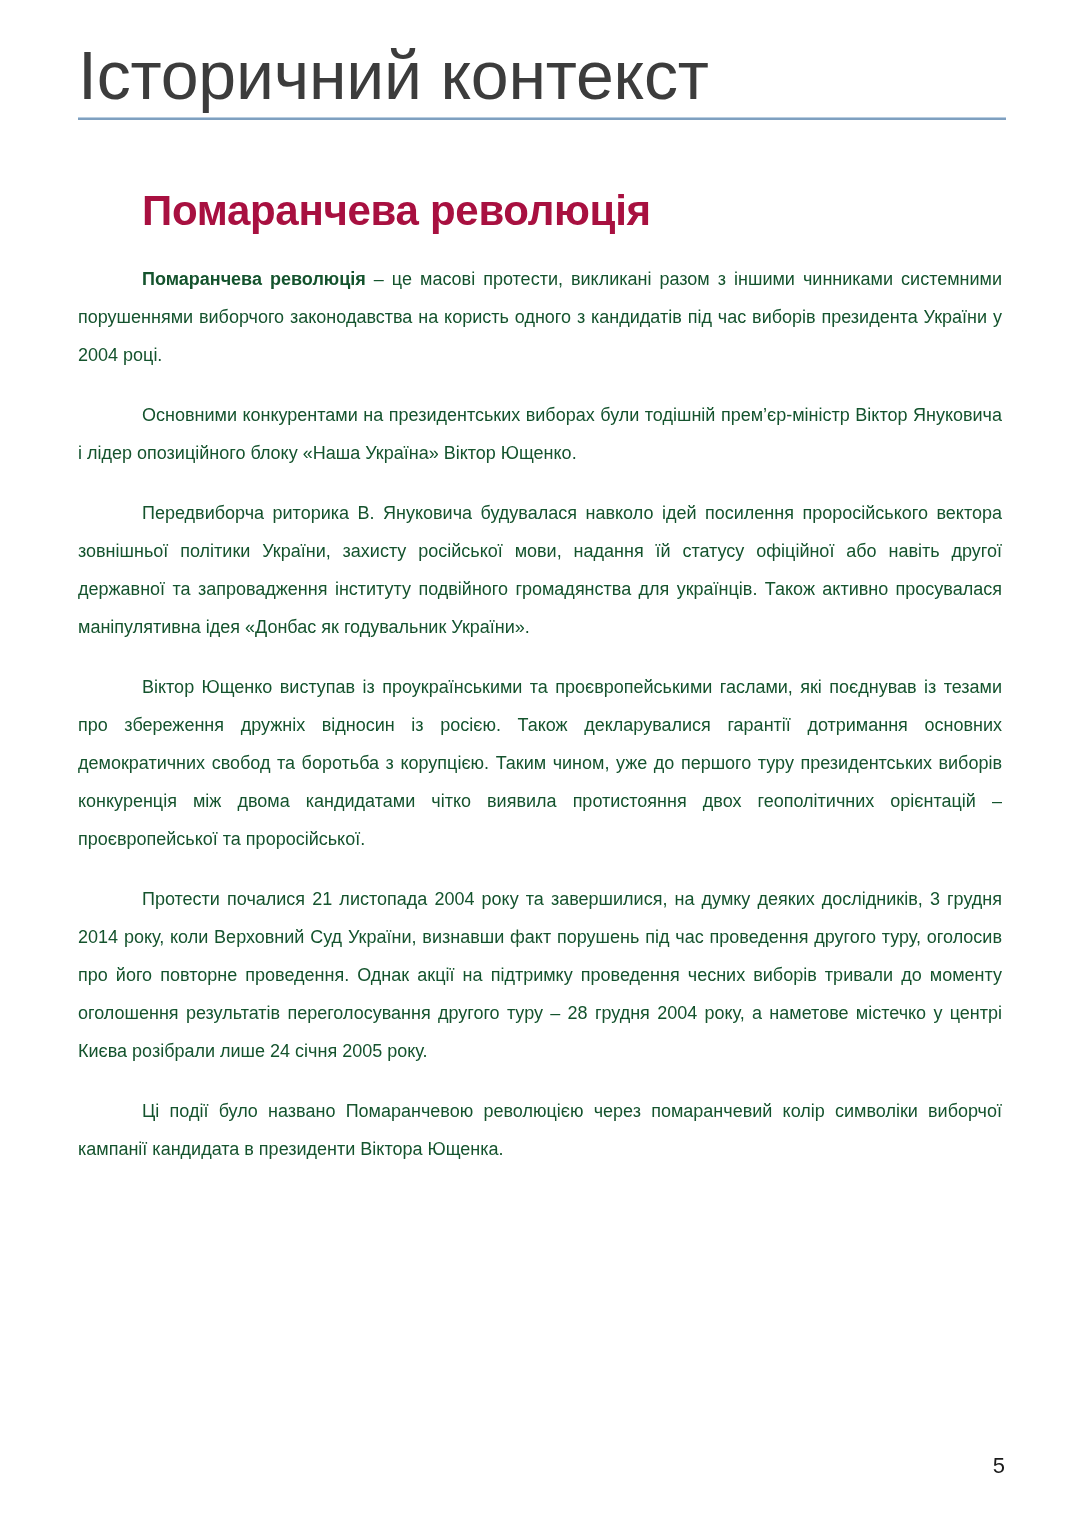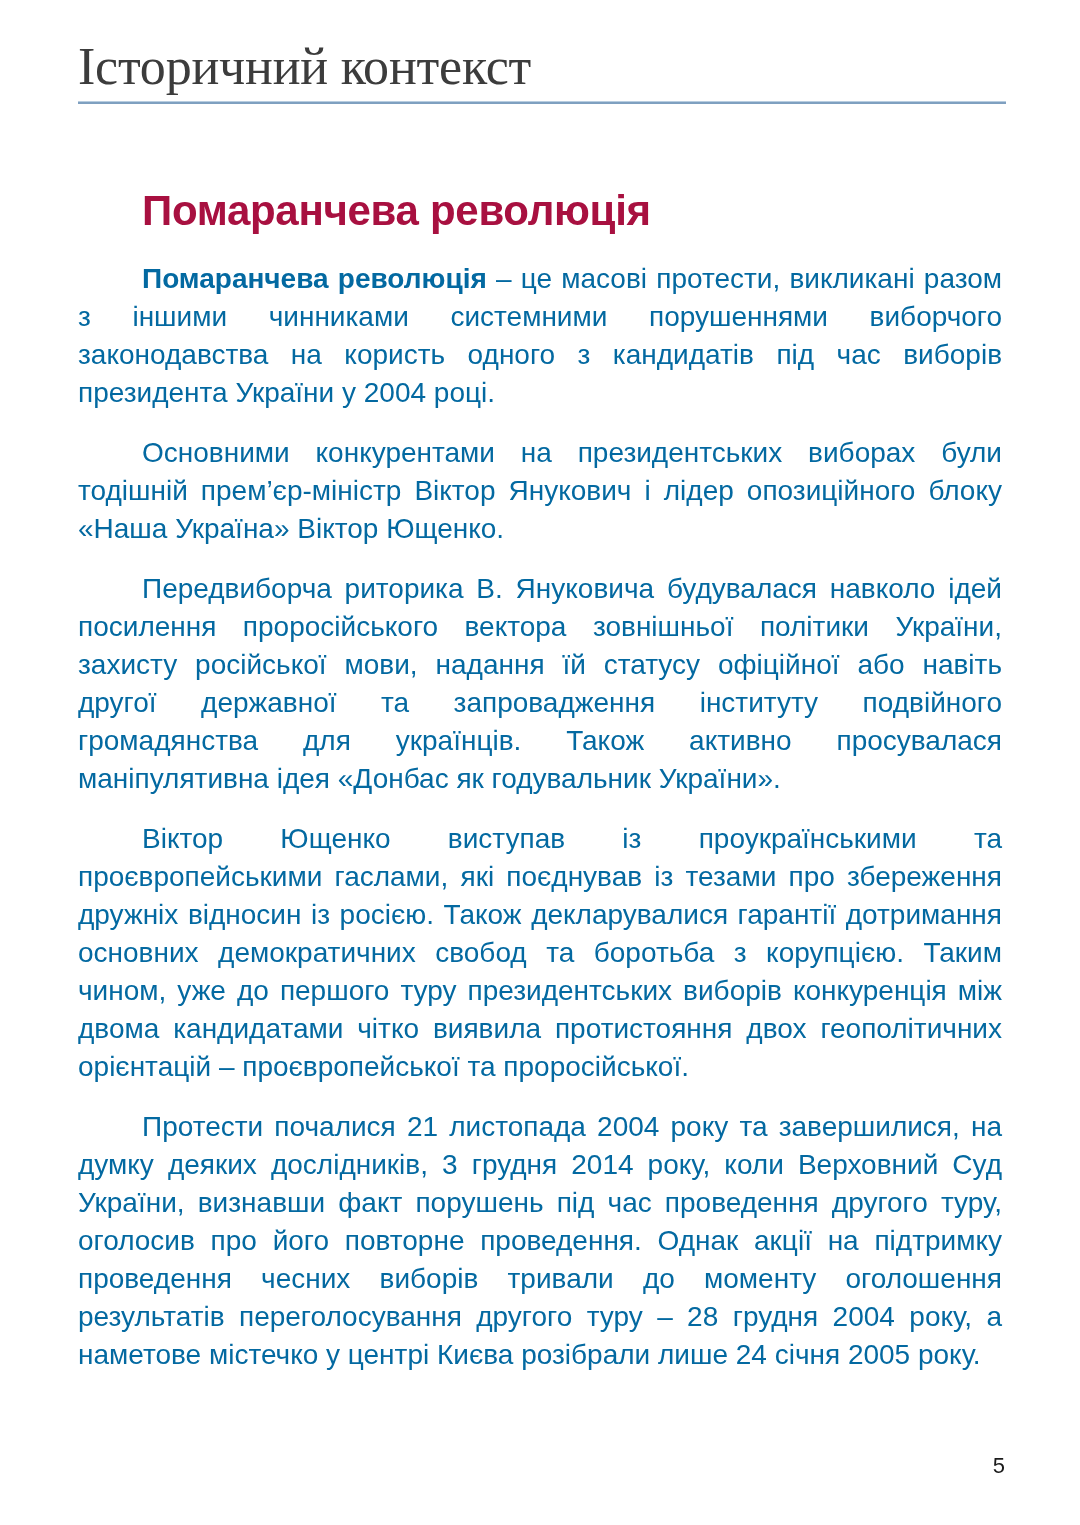--- a/index.html
+++ b/index.html
@@ -22,22 +22,22 @@
 
   
   .doc-header {
     position: absolute;
     left: 78px;
     top: 40px;
     width: 928px;
   }
 
   .doc-header-title {
-    font-family: Liberation Serif, serif;
-    font-size: 52px;
+    font-family: Liberation Sans, sans-serif;
+    font-size: 68px;
     font-weight: 400;
     line-height: 1.05;
     color: #3c3c3c;
     letter-spacing: -0.2px;
     white-space: nowrap;
     margin: 0;
     padding: 0 0 6px 0;
   }
 
   .doc-header-rule {
@@ -63,23 +63,23 @@
     font-size: 42px;
     font-weight: 700;
     line-height: 1.12;
     color: #a81040;
     letter-spacing: -0.3px;
   }
 
   .para {
     margin: 0 4px 22px 0;
     font-family: "Liberation Sans", "DejaVu Sans", sans-serif;
-    font-size: 28px;
+    font-size: 18px;
     line-height: 38px;
-    color: #0369a1;
+    color: #14532d;
     text-align: justify;
     text-indent: 64px;
     text-justify: inter-word;
     hyphens: none;
   }
 
   .para:last-child {
     margin-bottom: 0;
   }
 
@@ -109,27 +109,28 @@
     <div class="doc-header-title">Історичний контекст</div>
     <div class="doc-header-rule"></div>
   </div>
 
   <div class="content">
 
     <div class="section-heading">Помаранчева революція</div>
 
     <p class="para"><b class="lead">Помаранчева революція</b><span> – це масові протести, викликані разом з іншими чинниками системними порушеннями виборчого законодавства на користь одного з кандидатів під час виборів президента України у 2004 році.</span></p>
 
-    <p class="para">Основними конкурентами на президентських виборах були тодішній прем’єр-міністр Віктор Янукович і лідер опозиційного блоку «Наша Україна» Віктор Ющенко.</p>
+    <p class="para">Основними конкурентами на президентських виборах були тодішній прем’єр-міністр Віктор Януковича і лідер опозиційного блоку «Наша Україна» Віктор Ющенко.</p>
 
     <p class="para">Передвиборча риторика В. Януковича будувалася навколо ідей посилення проросійського вектора зовнішньої політики України, захисту російської мови, надання їй статусу офіційної або навіть другої державної та запровадження інституту подвійного громадянства для українців. Також активно просувалася маніпулятивна ідея «Донбас як годувальник України».</p>
 
     <p class="para">Віктор Ющенко виступав із проукраїнськими та проєвропейськими гаслами, які поєднував із тезами про збереження дружніх відносин із росією. Також декларувалися гарантії дотримання основних демократичних свобод та боротьба з корупцією. Таким чином, уже до першого туру президентських виборів конкуренція між двома кандидатами чітко виявила протистояння двох геополітичних орієнтацій – проєвропейської та проросійської.</p>
 
     <p class="para">Протести почалися 21 листопада 2004 року та завершилися, на думку деяких дослідників, 3 грудня 2014 року, коли Верховний Суд України, визнавши факт порушень під час проведення другого туру, оголосив про його повторне проведення. Однак акції на підтримку проведення чесних виборів тривали до моменту оголошення результатів переголосування другого туру – 28 грудня 2004 року, а наметове містечко у центрі Києва розібрали лише 24 січня 2005 року.</p>
 
 
+    <p class="para">Ці події було названо Помаранчевою революцією через помаранчевий колір символіки виборчої кампанії кандидата в президенти Віктора Ющенка.</p>
 
   </div>
 
   <div class="page-number">5</div>
 
 </div>
 
 </body></html>

